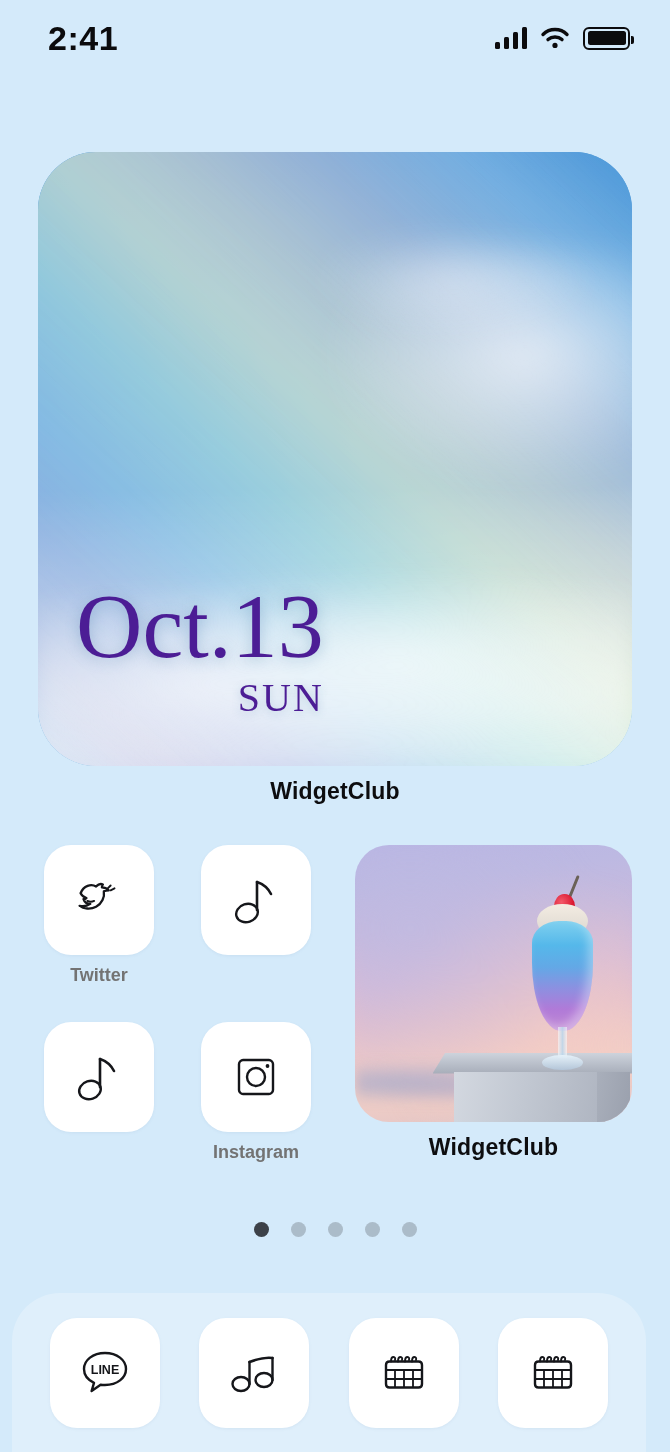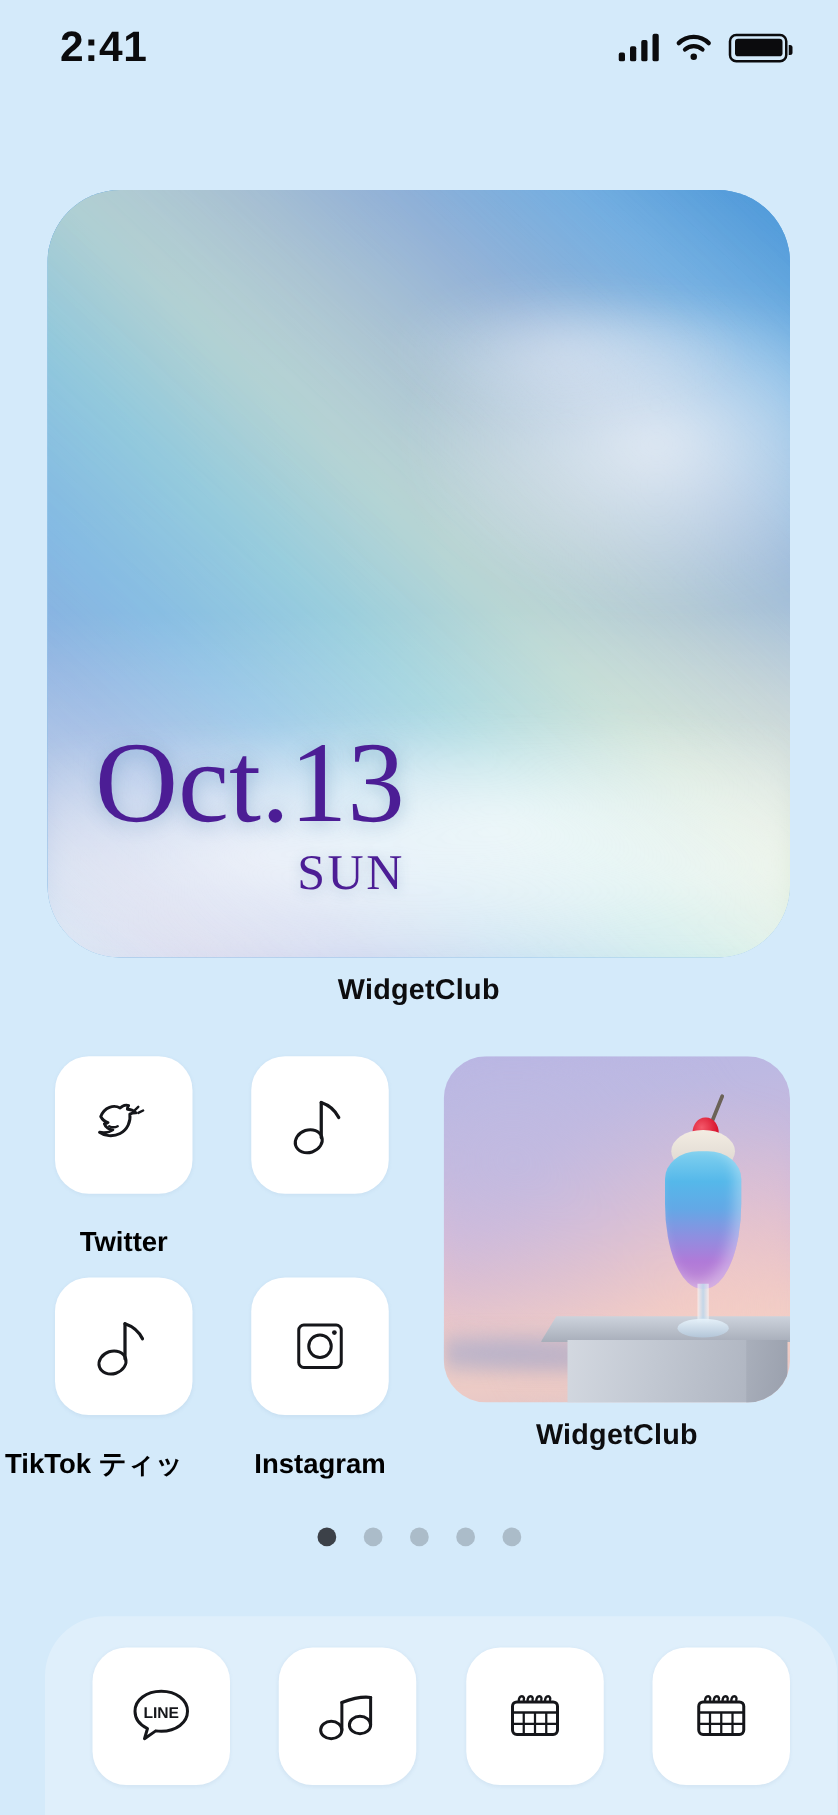--- a/index.html
+++ b/index.html
@@ -119,22 +119,22 @@
 
   
   .app{ position:absolute; width:146px; }
   .app .tile{
     width:110px; height:110px; margin:0 auto;
     background:#ffffff; border-radius:27px;
     display:flex; align-items:center; justify-content:center;
     box-shadow:0 1px 3px rgba(120,160,190,.12);
   }
   .app .name{
-    margin-top:27px; text-align:center;
-    font-size:22px; font-weight:bold; color:#000000;
+    margin-top:11px; text-align:center;
+    font-size:18px; font-weight:bold; color:#737373;
     white-space:nowrap; overflow:hidden;
     line-height:1.1;
   }
   .app.a1{ left:26px;  top:845px; }
   .app.a2{ left:183px; top:845px; }
   .app.a3{ left:26px;  top:1022px; }
   .app.a4{ left:183px; top:1022px; }
   .app.a3 .name{ width:190px; margin-left:-22px; text-align:left; padding-left:0; }
 
   
@@ -222,21 +222,21 @@
   
   .dots{
     position:absolute; left:0; top:1222px; width:670px;
     display:flex; justify-content:center; gap:22px;
   }
   .dots span{ width:15px; height:15px; border-radius:50%; background:rgba(106,112,120,.38); display:block; }
   .dots span.on{ background:#3c4148; }
 
   
   .dock{
-    position:absolute; left:36px; top:1293px;
+    position:absolute; left:12px; top:1293px;
     width:634px; height:159px;
     background:rgba(255,255,255,.26);
     border-radius:48px 48px 0 0;
     display:flex; align-items:center; justify-content:space-around;
     padding:0 18px;
   }
   .dock .tile{
     width:110px; height:110px; background:#fff; border-radius:27px;
     display:flex; align-items:center; justify-content:center;
     box-shadow:0 1px 3px rgba(120,160,190,.12);
@@ -302,21 +302,20 @@
 </div>
 
 <div class="app a3">
   <div class="tile">
     <svg width="58" height="62" viewBox="0 0 58 62">
       <ellipse cx="20" cy="44" rx="11" ry="9" transform="rotate(-18 20 44)" fill="none" stroke="#15161a" stroke-width="2.4"></ellipse>
       <path d="M30 41V13" fill="none" stroke="#15161a" stroke-width="2.6" stroke-linecap="round"></path>
       <path d="M30 13c6 2 11 6 14 12" fill="none" stroke="#15161a" stroke-width="2.6" stroke-linecap="round"></path>
     </svg>
   </div>
-  <div class="name">TikTok ティッ</div>
 </div>
 
 <div class="app a4">
   <div class="tile">
     <svg width="60" height="60" viewBox="0 0 60 60">
       <path d="M13 17c0-2 2-4 4-4h26c2 0 4 2 4 4v26c0 2-2 4-4 4H17c-2 0-4-2-4-4z" fill="none" stroke="#15161a" stroke-width="2.4" stroke-linejoin="round"></path>
       <circle cx="30" cy="30" r="9" fill="none" stroke="#15161a" stroke-width="2.4"></circle>
       <circle cx="41.5" cy="19" r="1.9" fill="#15161a"></circle>
     </svg>
   </div>

